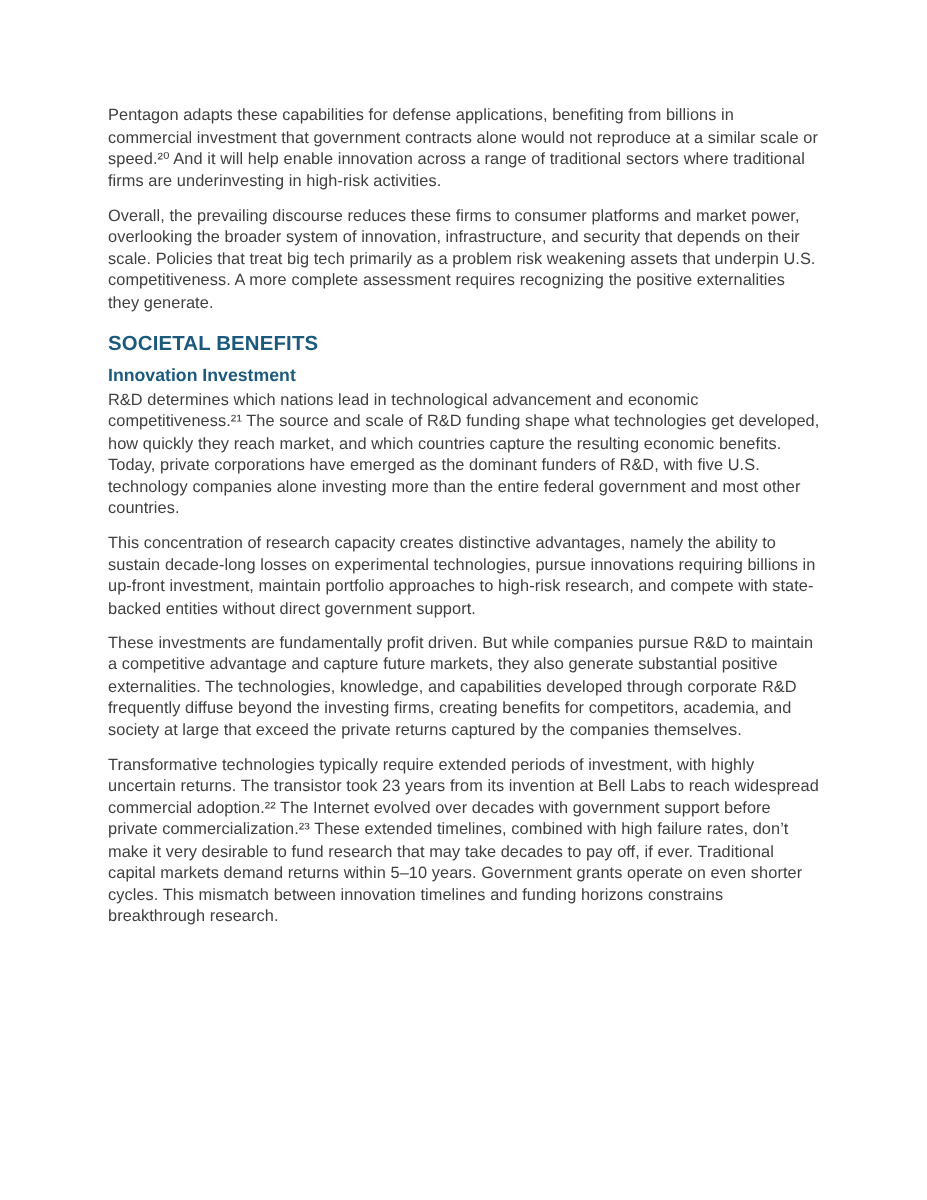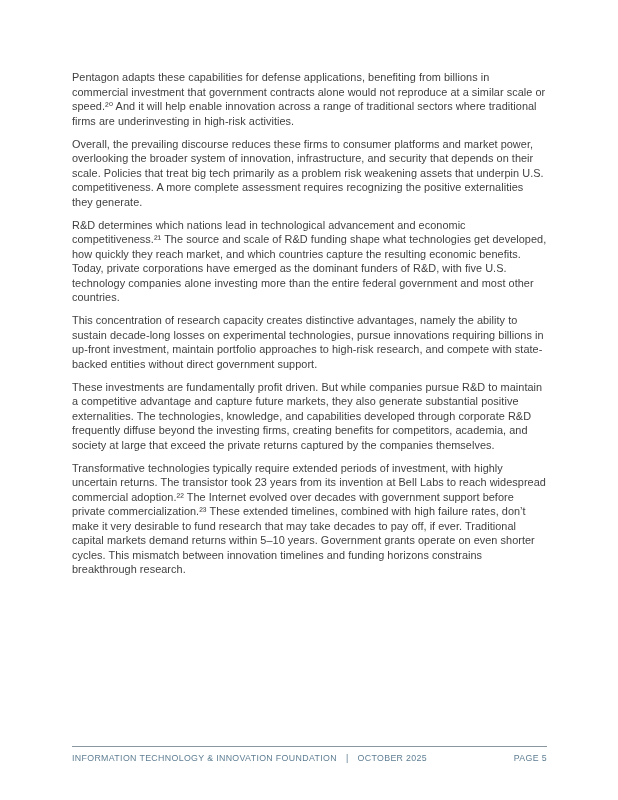--- a/index.html
+++ b/index.html
@@ -82,35 +82,29 @@
 <body>
 
 <div class="page">
 
   <div class="content">
 
     <p class="body">Pentagon adapts these capabilities for defense applications, benefiting from billions in commercial investment that government contracts alone would not reproduce at a similar scale or speed.²⁰ And it will help enable innovation across a range of traditional sectors where traditional firms are underinvesting in high-risk activities.</p>
 
     <p class="body">Overall, the prevailing discourse reduces these firms to consumer platforms and market power, overlooking the broader system of innovation, infrastructure, and security that depends on their scale. Policies that treat big tech primarily as a problem risk weakening assets that underpin U.S. competitiveness. A more complete assessment requires recognizing the positive externalities they generate.</p>
 
+    <h1 class="section">SOCIETAL BENEFITS</h1>
 
+    <h2 class="sub-teal">Innovation Investment</h2>
 
     <p class="body">R&amp;D determines which nations lead in technological advancement and economic competitiveness.²¹ The source and scale of R&amp;D funding shape what technologies get developed, how quickly they reach market, and which countries capture the resulting economic benefits. Today, private corporations have emerged as the dominant funders of R&amp;D, with five U.S. technology companies alone investing more than the entire federal government and most other countries.</p>
 
     <p class="body">This concentration of research capacity creates distinctive advantages, namely the ability to sustain decade-long losses on experimental technologies, pursue innovations requiring billions in up-front investment, maintain portfolio approaches to high-risk research, and compete with state-backed entities without direct government support.</p>
 
     <p class="body">These investments are fundamentally profit driven. But while companies pursue R&amp;D to maintain a competitive advantage and capture future markets, they also generate substantial positive externalities. The technologies, knowledge, and capabilities developed through corporate R&amp;D frequently diffuse beyond the investing firms, creating benefits for competitors, academia, and society at large that exceed the private returns captured by the companies themselves.</p>
 
 
     <p class="body">Transformative technologies typically require extended periods of investment, with highly uncertain returns. The transistor took 23 years from its invention at Bell Labs to reach widespread commercial adoption.²² The Internet evolved over decades with government support before private commercialization.²³ These extended timelines, combined with high failure rates, don’t make it very desirable to fund research that may take decades to pay off, if ever. Traditional capital markets demand returns within 5–10 years. Government grants operate on even shorter cycles. This mismatch between innovation timelines and funding horizons constrains breakthrough research.</p>
 
   </div>
 
-  <div class="footer">
-    <div class="footer-left">
-      <span>INFORMATION TECHNOLOGY &amp; INNOVATION FOUNDATION</span>
-      <span class="footer-sep">|</span>
-      <span>OCTOBER 2025</span>
-    </div>
-    <span>PAGE 5</span>
-  </div>
 
 </div>
 
 </body></html>

